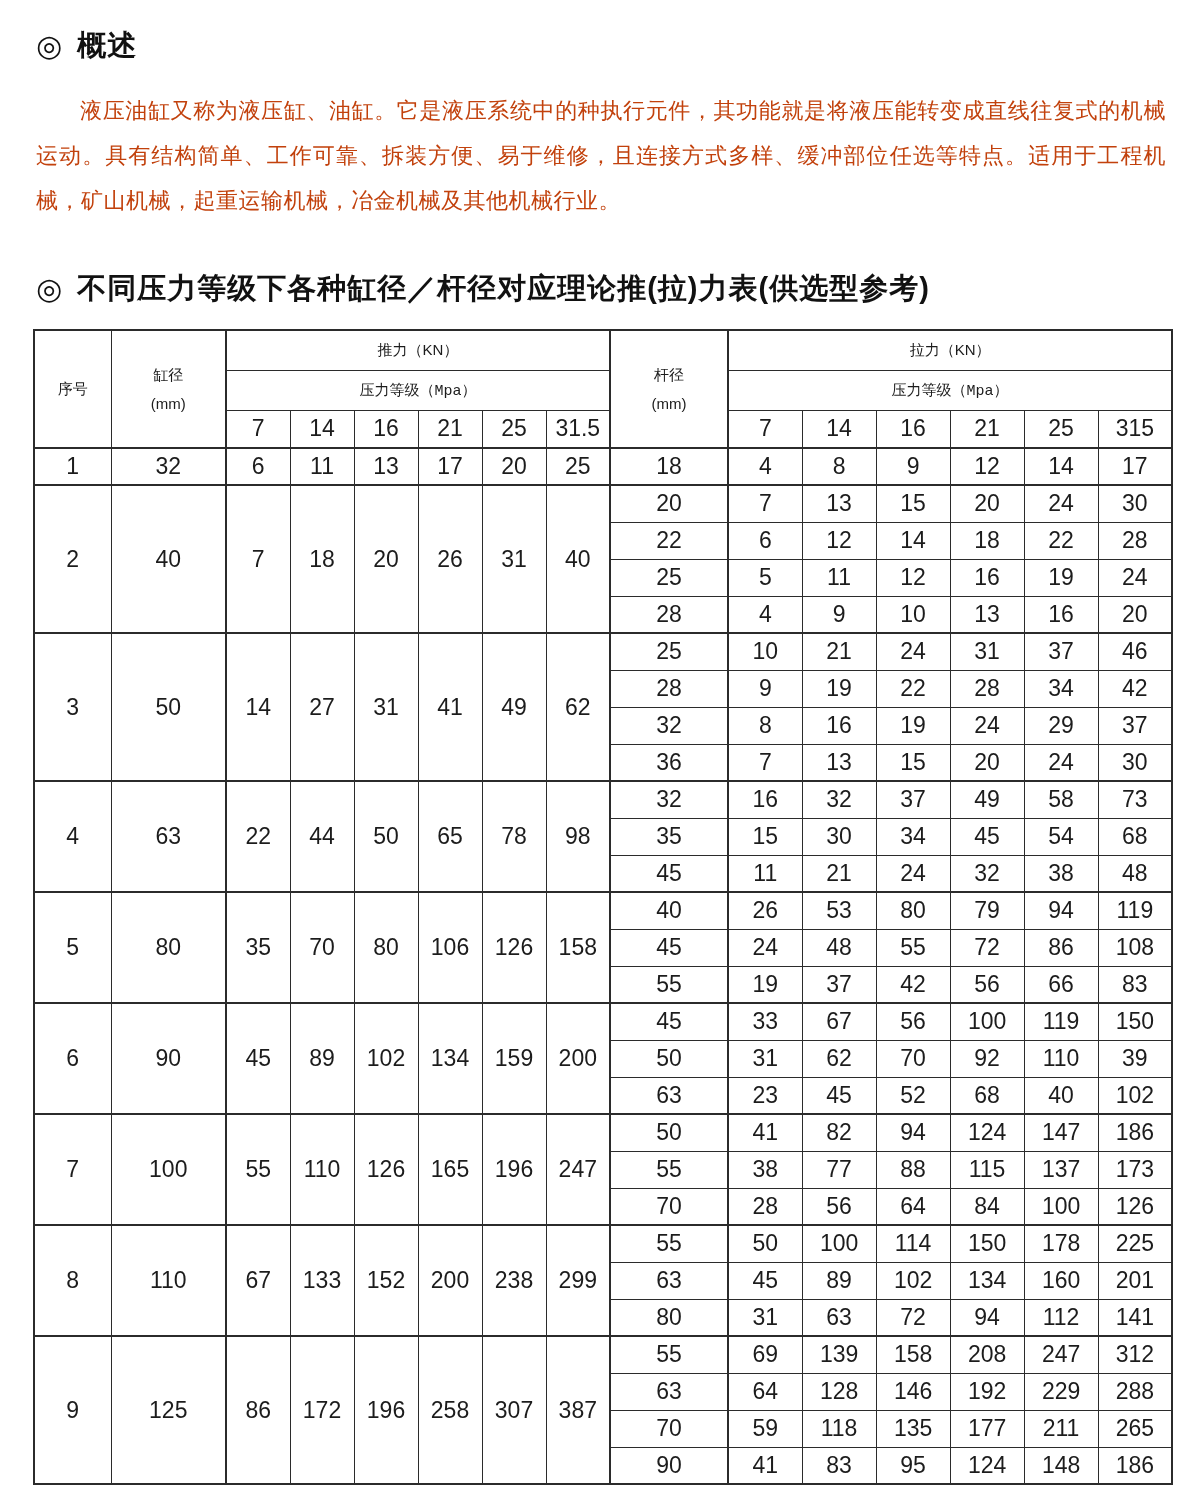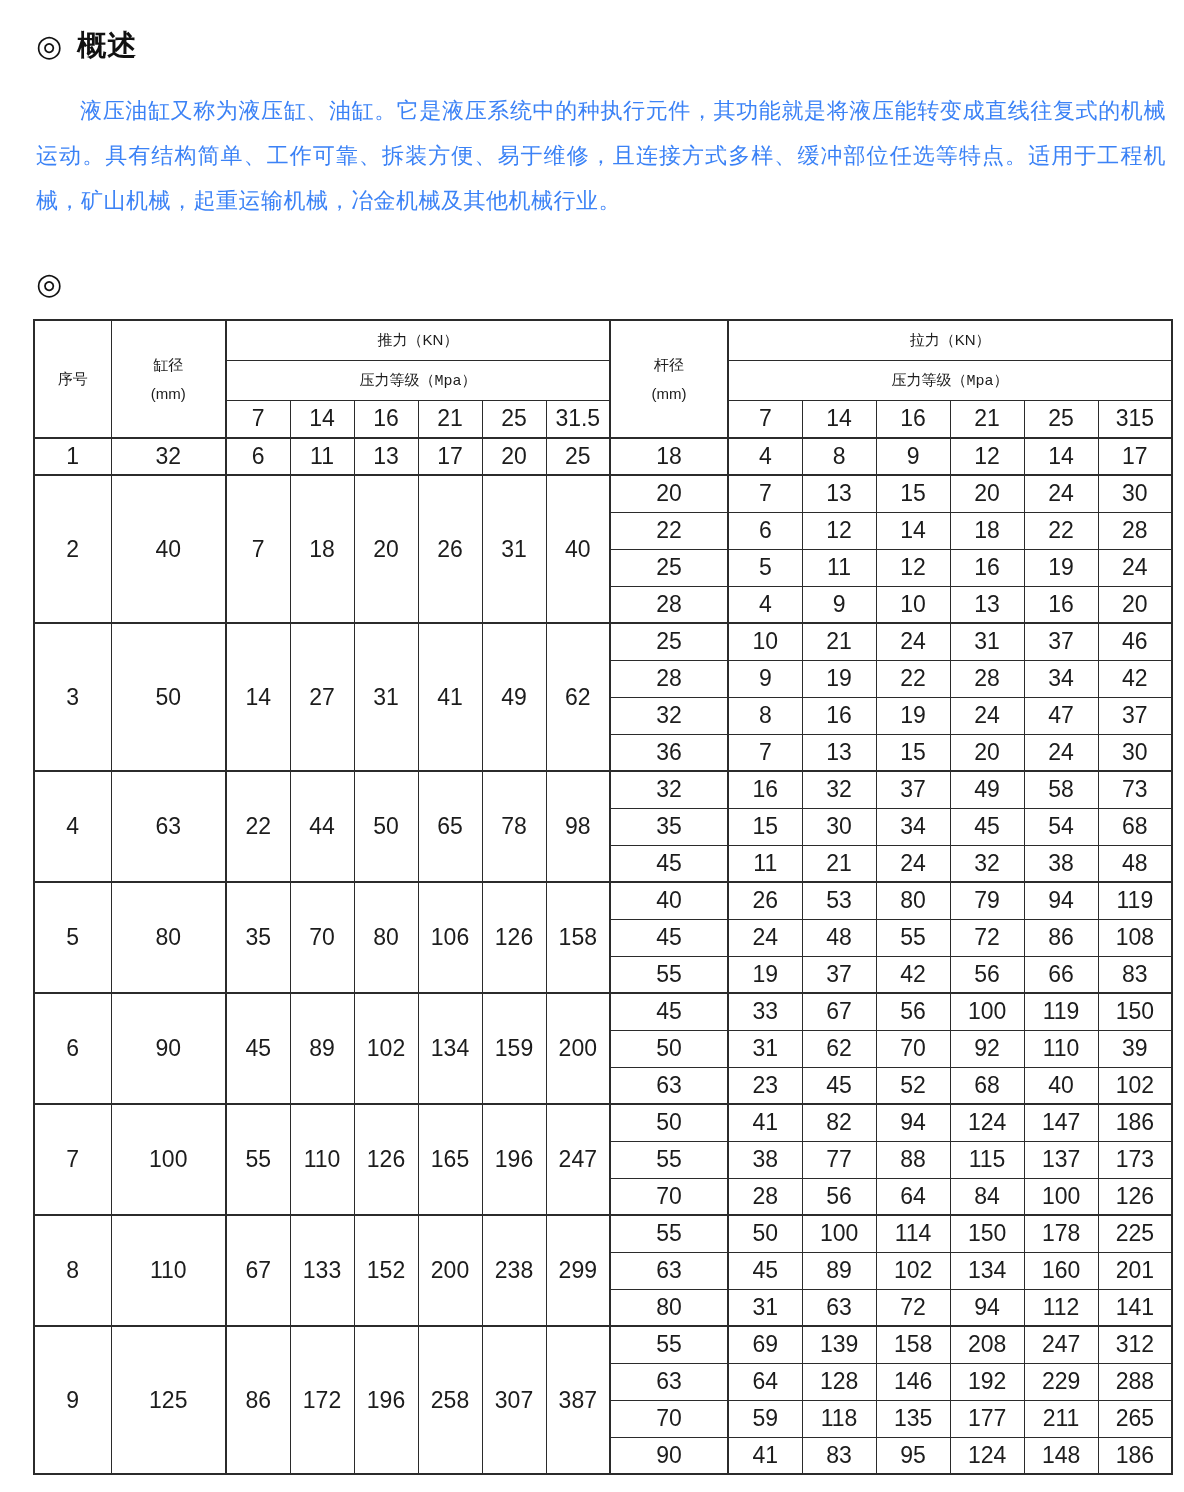--- a/index.html
+++ b/index.html
@@ -30,21 +30,21 @@
     font-weight: 400;
     font-size: 30px;
     line-height: 1;
   }
   .overview-paragraph {
     margin: 22px 18px 0 36px;
     font-size: 22px;
     line-height: 45px;
     text-indent: 2em;
     text-align: justify;
-    color: #3b82f6;
+    color: #c2410c;
     letter-spacing: 0.5px;
   }
   .table-heading {
     margin-top: 46px;
   }
   table.force-table {
     border-collapse: collapse;
     table-layout: fixed;
     width: 1134px;
     margin: 20px 0 0 33px;
@@ -82,20 +82,21 @@
 
   <h1 class="section-heading">
     <span class="bullet">◎</span>
     <span>概述</span>
   </h1>
 
   <p class="overview-paragraph">液压油缸又称为液压缸、油缸。它是液压系统中的种执行元件，其功能就是将液压能转变成直线往复式的机械运动。具有结构简单、工作可靠、拆装方便、易于维修，且连接方式多样、缓冲部位任选等特点。适用于工程机械，矿山机械，起重运输机械，冶金机械及其他机械行业。</p>
 
   <h1 class="section-heading table-heading">
     <span class="bullet">◎</span>
+    <span>不同压力等级下各种缸径／杆径对应理论推(拉)力表(供选型参考)</span>
   </h1>
 
   <table class="force-table">
     <colgroup>
       <col style="width:77px">
       <col style="width:115px">
       <col style="width:64px">
         <col style="width:64px">
         <col style="width:64px">
         <col style="width:64px">
@@ -233,21 +234,21 @@
           <td>28</td>
           <td>34</td>
           <td>42</td>
         </tr>
         <tr>
           <td class="sec">32</td>
           <td class="sec">8</td>
           <td>16</td>
           <td>19</td>
           <td>24</td>
-          <td>47</td>
+          <td>29</td>
           <td>37</td>
         </tr>
         <tr>
           <td class="sec">36</td>
           <td class="sec">7</td>
           <td>13</td>
           <td>15</td>
           <td>20</td>
           <td>24</td>
           <td>30</td>

